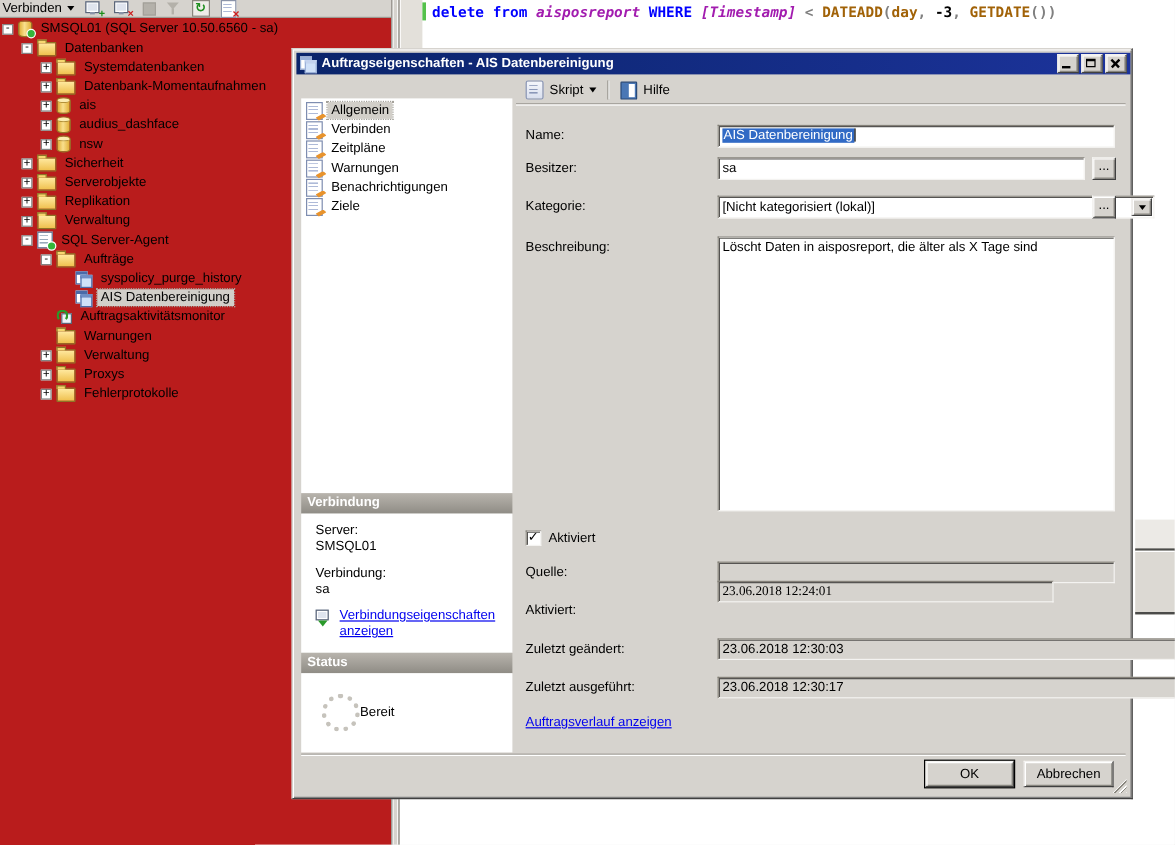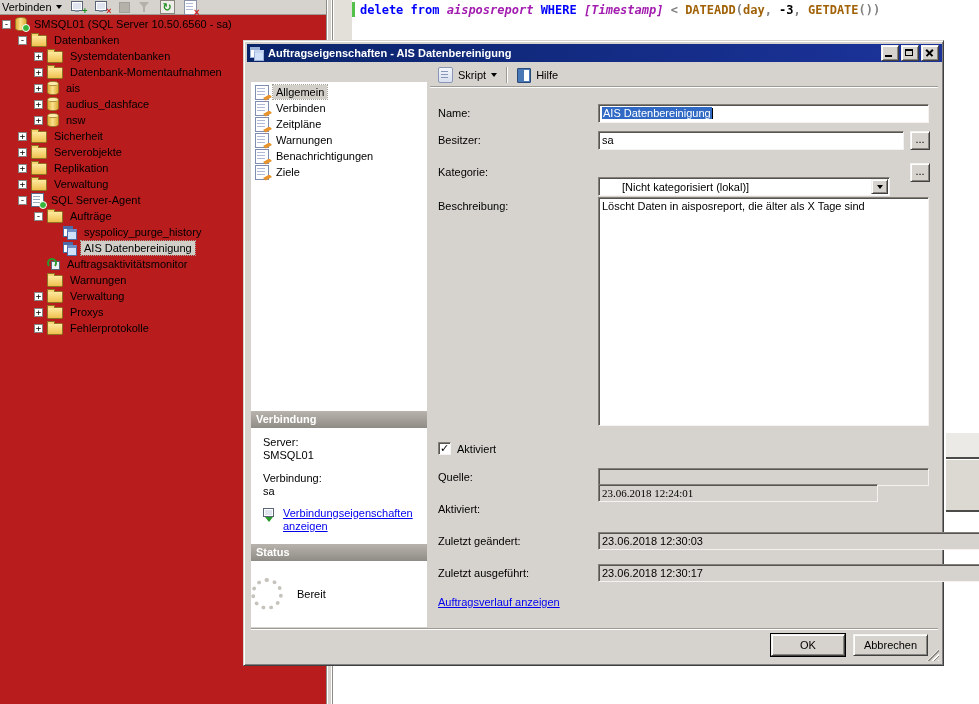--- a/index.html
+++ b/index.html
@@ -102,21 +102,21 @@
   #conn-body{left:7px;top:387px;width:176px;height:116px;background:#fff;box-sizing:border-box;padding:8px 6px 0 12px;line-height:13px;}
   .conn-gap{height:10px;}
   .linkrow{display:flex;gap:6px;margin-top:9px;align-items:flex-start;}
   .i-connprops{position:relative;width:14px;height:13px;flex:0 0 auto;margin-top:1px;}
   .i-connprops::before{content:"";position:absolute;left:0;top:0;width:9px;height:7px;background:#dfe4ee;border:1px solid #5a6578;box-shadow:inset 0 0 0 1px #fff;}
   .i-connprops::after{content:"";position:absolute;left:2px;bottom:-1px;width:0;height:0;border-left:4px solid transparent;border-right:4px solid transparent;border-top:5px solid #2a9a2a;}
   a.dlglink,{color:#0000ee;}
   .dlglink{color:#0000ee;text-decoration:underline;cursor:pointer;}
 
   #status-header{left:7px;top:503px;width:176px;}
-  #status-body{left:7px;top:520px;width:176px;height:66px;background:#fff;display:flex;align-items:center;gap:14px;padding-left:0;box-sizing:border-box;}
+  #status-body{left:7px;top:520px;width:176px;height:66px;background:#fff;display:flex;align-items:center;padding-left:17px;box-sizing:border-box;}
   .spinner{width:24px;height:24px;border:4px dotted #c6c3bc;border-radius:50%;flex:0 0 auto;}
 
   
   #dlg-toolbar{left:186px;top:23px;width:508px;height:22px;display:flex;align-items:center;gap:5px;padding-left:8px;box-sizing:border-box;}
   .i-script{position:relative;width:13px;height:14px;background:linear-gradient(#f4f6fb,#d9dfee);border:1px solid #8a97b8;border-radius:2px;}
   .i-script::before{content:"";position:absolute;left:2px;top:3px;width:7px;height:7px;background:repeating-linear-gradient(#8a97b8 0 1px,transparent 1px 3px);}
   .tb-sep{width:1px;height:16px;background:#9d9a93;border-right:1px solid #fff;margin:0 4px;}
   .i-help{position:relative;width:12px;height:13px;background:#4a77b5;border:1px solid #2a4a78;border-radius:1px;}
   .i-help::before{content:"";position:absolute;right:1px;top:1px;bottom:1px;width:5px;background:#fff;}
   #main-divider{left:186px;top:45px;width:508px;height:0;border-top:1px solid #9d9a93;border-bottom:1px solid #fff;}
@@ -357,21 +357,21 @@
     <div class="abs flabel" style="top:66px;">Name:</div>
     <div class="abs inp" style="left:354px;top:63px;width:331px;height:19px;">
       <span class="seltext">AIS Datenbereinigung</span><span class="caret"></span>
     </div>
 
     <div class="abs flabel" style="top:93px;">Besitzer:</div>
     <div class="abs inp" style="left:354px;top:90px;width:306px;height:19px;">sa</div>
     <div class="abs browse" style="left:666px;top:90px;">...</div>
 
     <div class="abs flabel" style="top:125px;">Kategorie:</div>
-    <div class="abs combo" style="left:354px;top:136px;width:292px;height:19px;padding-left:20px;">
+    <div class="abs combo" style="left:354px;top:122px;width:364px;height:19px;">
       <span class="cval">[Nicht kategorisiert (lokal)]</span>
       <span class="combo-arrow"></span>
     </div>
     <div class="abs browse" style="left:666px;top:122px;">...</div>
 
     <div class="abs flabel" style="top:159px;">Beschreibung:</div>
     <div class="abs inp" id="desc-box" style="left:354px;top:156px;width:331px;height:229px;">Löscht Daten in aisposreport, die älter als X Tage sind</div>
 
     <div class="abs checkbox checked" id="enabled-checkbox" style="left:194px;top:401px;"></div>
     <div class="abs flabel" style="left:213px;top:402px;">Aktiviert</div>

